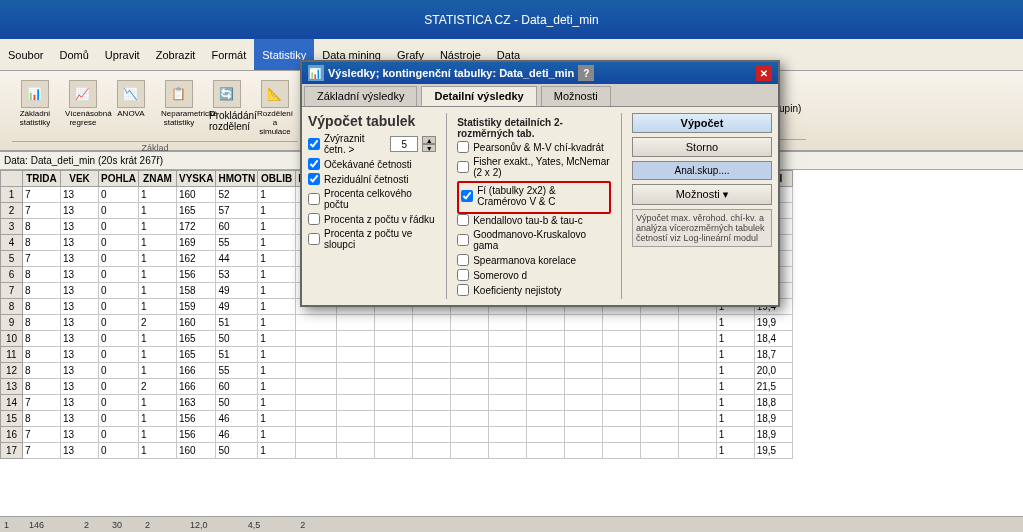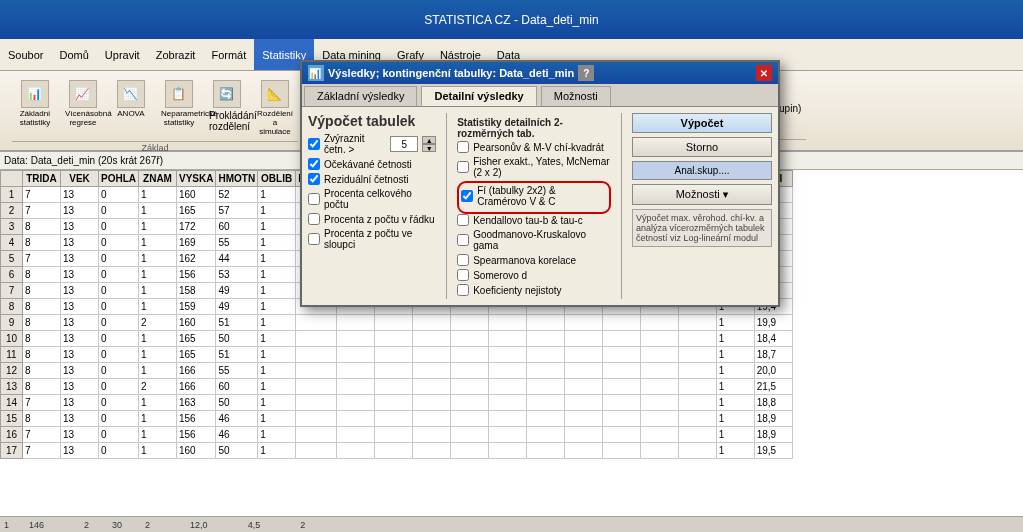--- a/index.html
+++ b/index.html
@@ -216,21 +216,21 @@
     .spinner-btn {
       width: 14px; height: 8px;
       background: #d0ccc0;
       border: 1px solid #888;
       font-size: 7px;
       display: flex; align-items: center; justify-content: center;
       cursor: pointer;
     }
     .highlight-box {
       border: 2px solid #cc0000;
-      border-radius: 9px;
+      border-radius: 2px;
       padding: 2px;
     }
     .modal-btn {
       padding: 3px 8px;
       font-size: 11px;
       background: linear-gradient(to bottom, #f4f0e8, #dcd8d0);
       border: 1px solid #888;
       cursor: pointer;
       text-align: center;
     }

